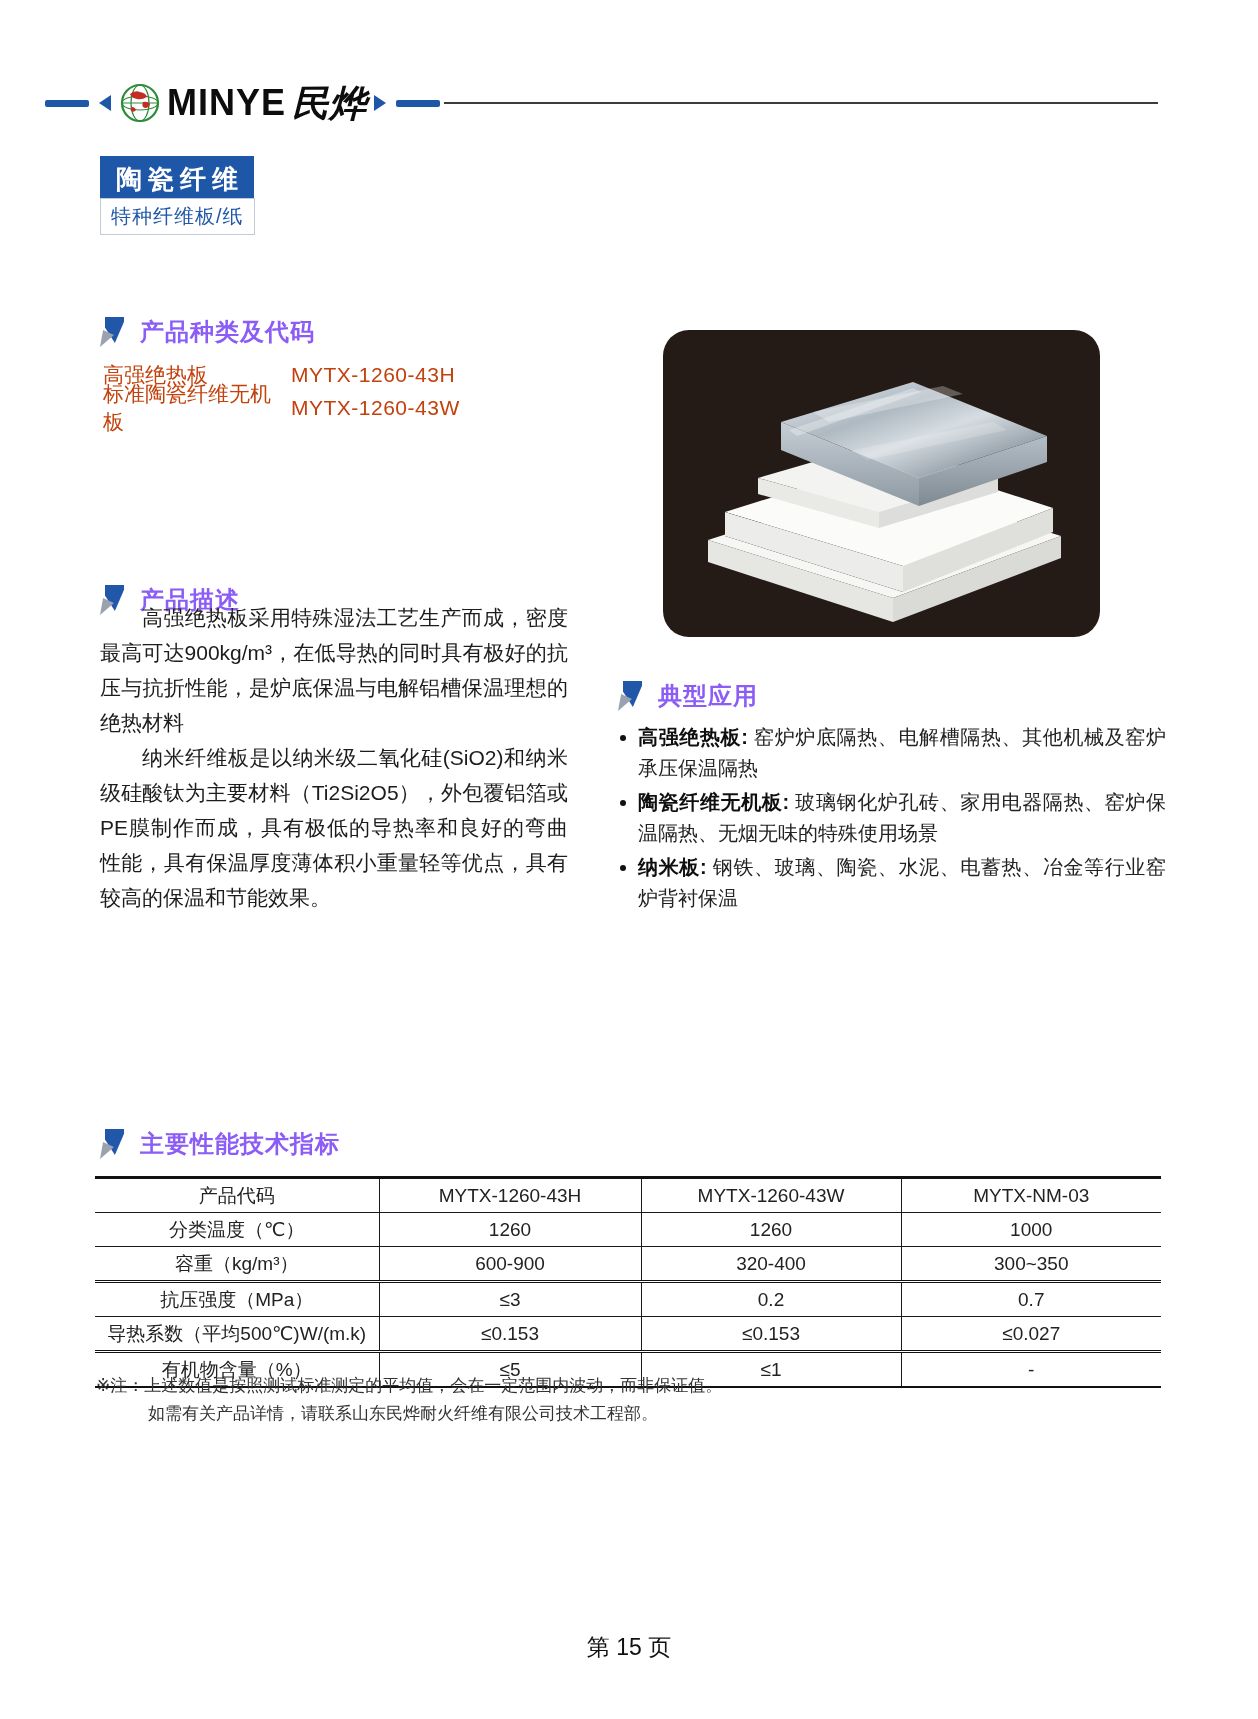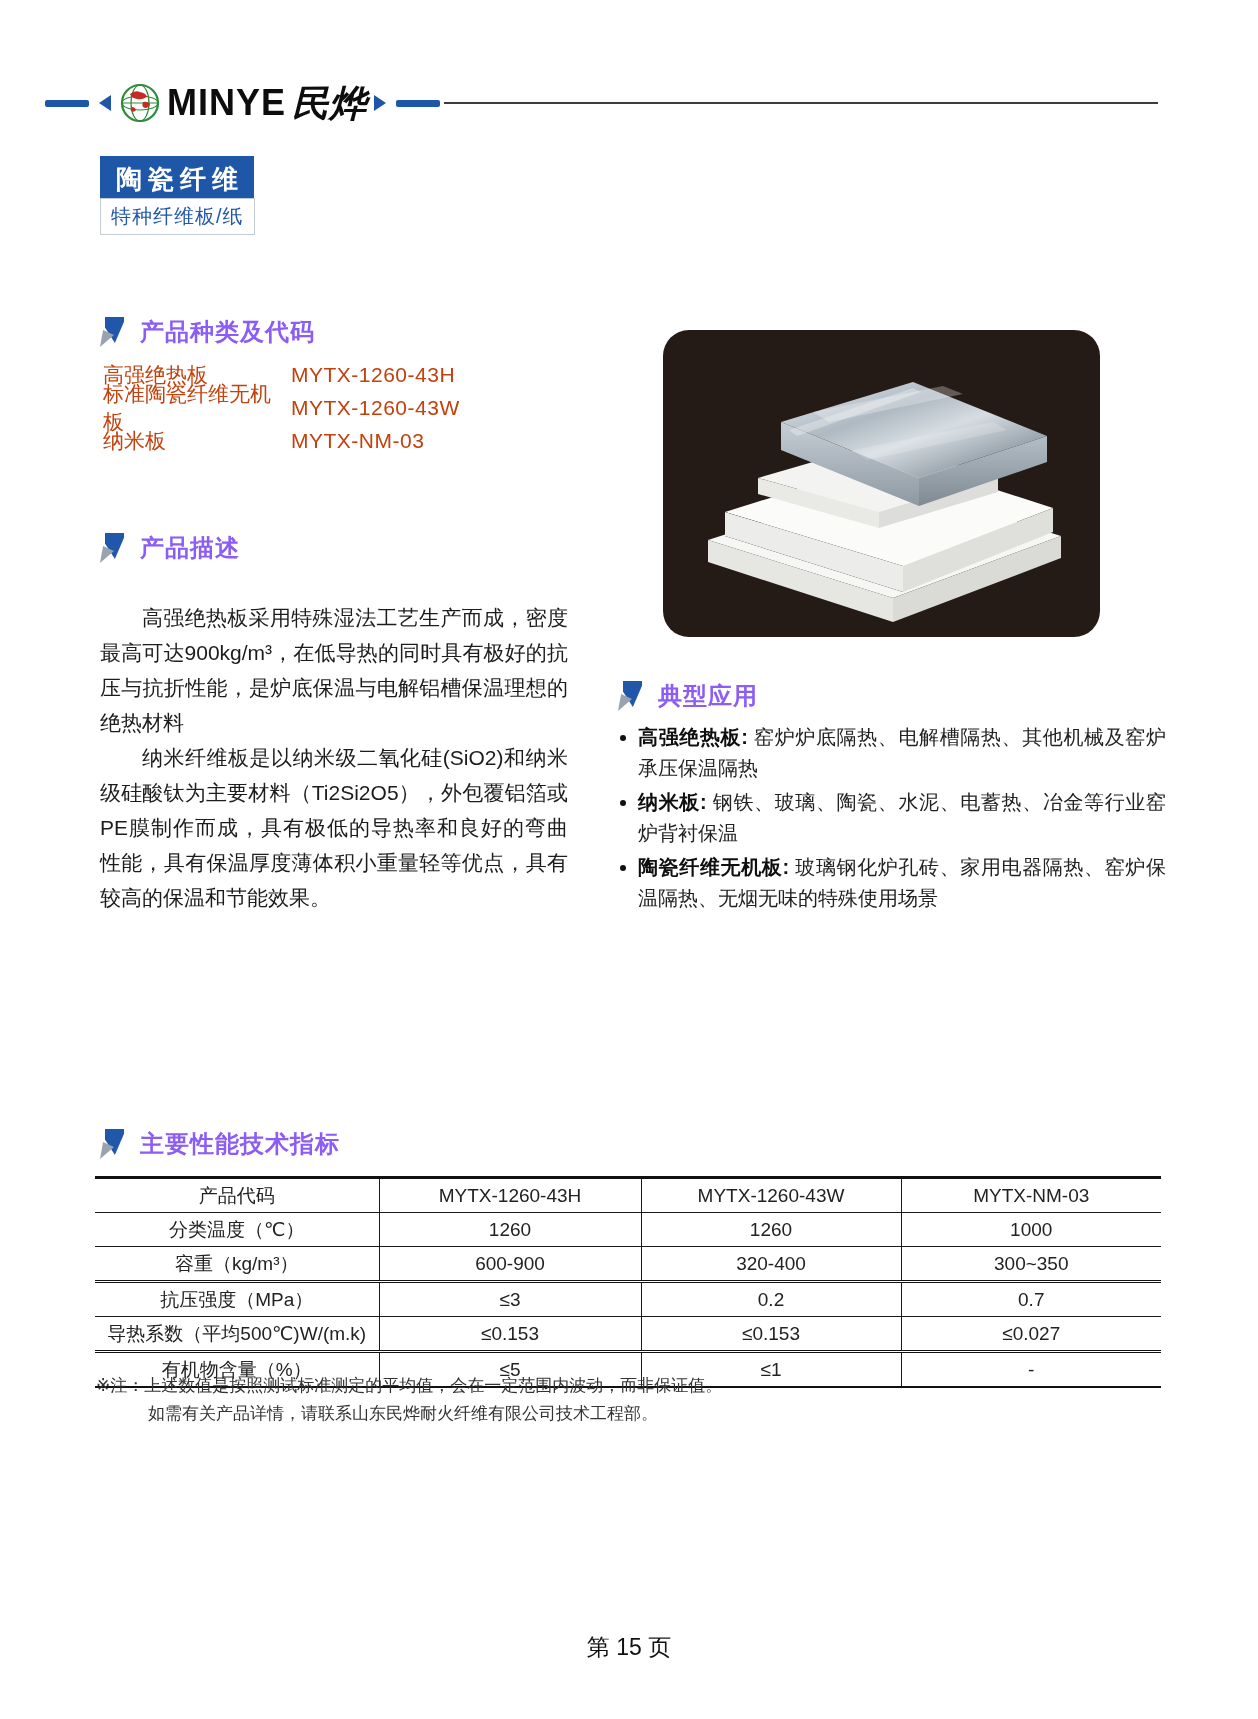--- a/index.html
+++ b/index.html
@@ -103,24 +103,20 @@
     <span class="txt">产品种类及代码</span>
   </div>
   <div class="types-list">
     <div class="row">
       <span class="tname">高强绝热板</span>
       <span class="tcode">MYTX-1260-43H</span>
     </div>
     <div class="row">
       <span class="tname">标准陶瓷纤维无机板</span>
       <span class="tcode">MYTX-1260-43W</span>
-    </div>
-    <div class="row">
-      <span class="tname">纳米板</span>
-      <span class="tcode">MYTX-NM-03</span>
     </div>
   </div>
 
   <div class="photo">
     <svg width="437" height="307" viewBox="0 0 437 307">
       <defs>
         <linearGradient id="foilTop" x1="0" y1="0" x2="1" y2="1">
           <stop offset="0" stop-color="#e6ebef"></stop>
             <stop offset="0.35" stop-color="#aeb9c2"></stop>
           <stop offset="0.55" stop-color="#d6dde2"></stop>
@@ -152,21 +148,21 @@
 
       <polygon points="118,92 250,52 384,106 256,148" fill="url(#foilTop)"></polygon>
       <polygon points="118,92 256,148 256,176 118,120" fill="url(#foilL)"></polygon>
       <polygon points="256,148 384,106 384,132 256,176" fill="url(#foilR)"></polygon>
       <polygon points="150,82 280,56 300,64 166,92" fill="#ffffff" opacity="0.28"></polygon>
       <polygon points="190,120 330,92 344,100 204,130" fill="#ffffff" opacity="0.18"></polygon>
       <polygon points="126,100 250,58 258,62 134,106" fill="#ffffff" opacity="0.3"></polygon>
     </svg>
   </div>
 
-  <div class="sec-head" style="top:532px;left:100px;">
+  <div class="sec-head" style="top:584px;left:100px;">
     <span class="marker">
         <span class="mb"></span>
         <span class="mg"></span>
       </span>
     <span class="txt">产品描述</span>
   </div>
   <div class="desc">
     <p>高强绝热板采用特殊湿法工艺生产而成，密度最高可达900kg/m³，在低导热的同时具有极好的抗压与抗折性能，是炉底保温与电解铝槽保温理想的绝热材料</p>
     <p>纳米纤维板是以纳米级二氧化硅(SiO2)和纳米级硅酸钛为主要材料（Ti2Si2O5），外包覆铝箔或PE膜制作而成，具有极低的导热率和良好的弯曲性能，具有保温厚度薄体积小重量轻等优点，具有较高的保温和节能效果。</p>
   </div>
@@ -179,27 +175,27 @@
     <span class="txt">典型应用</span>
   </div>
   <div class="apps">
     <div class="item">
       <span class="bdot"></span>
       <span class="aname">高强绝热板:</span>
       <span class="atext">窑炉炉底隔热、电解槽隔热、其他机械及窑炉承压保温隔热</span>
     </div>
     <div class="item">
       <span class="bdot"></span>
+      <span class="aname">陶瓷纤维无机板:</span>
+      <span class="atext">玻璃钢化炉孔砖、家用电器隔热、窑炉保温隔热、无烟无味的特殊使用场景</span>
+    </div>
+    <div class="item">
+      <span class="bdot"></span>
       <span class="aname">纳米板:</span>
       <span class="atext">钢铁、玻璃、陶瓷、水泥、电蓄热、冶金等行业窑炉背衬保温</span>
-    </div>
-    <div class="item">
-      <span class="bdot"></span>
-      <span class="aname">陶瓷纤维无机板:</span>
-      <span class="atext">玻璃钢化炉孔砖、家用电器隔热、窑炉保温隔热、无烟无味的特殊使用场景</span>
     </div>
   </div>
 
   <div class="sec-head" style="top:1128px;left:100px;">
     <span class="marker">
         <span class="mb"></span>
         <span class="mg"></span>
       </span>
     <span class="txt">主要性能技术指标</span>
   </div>

